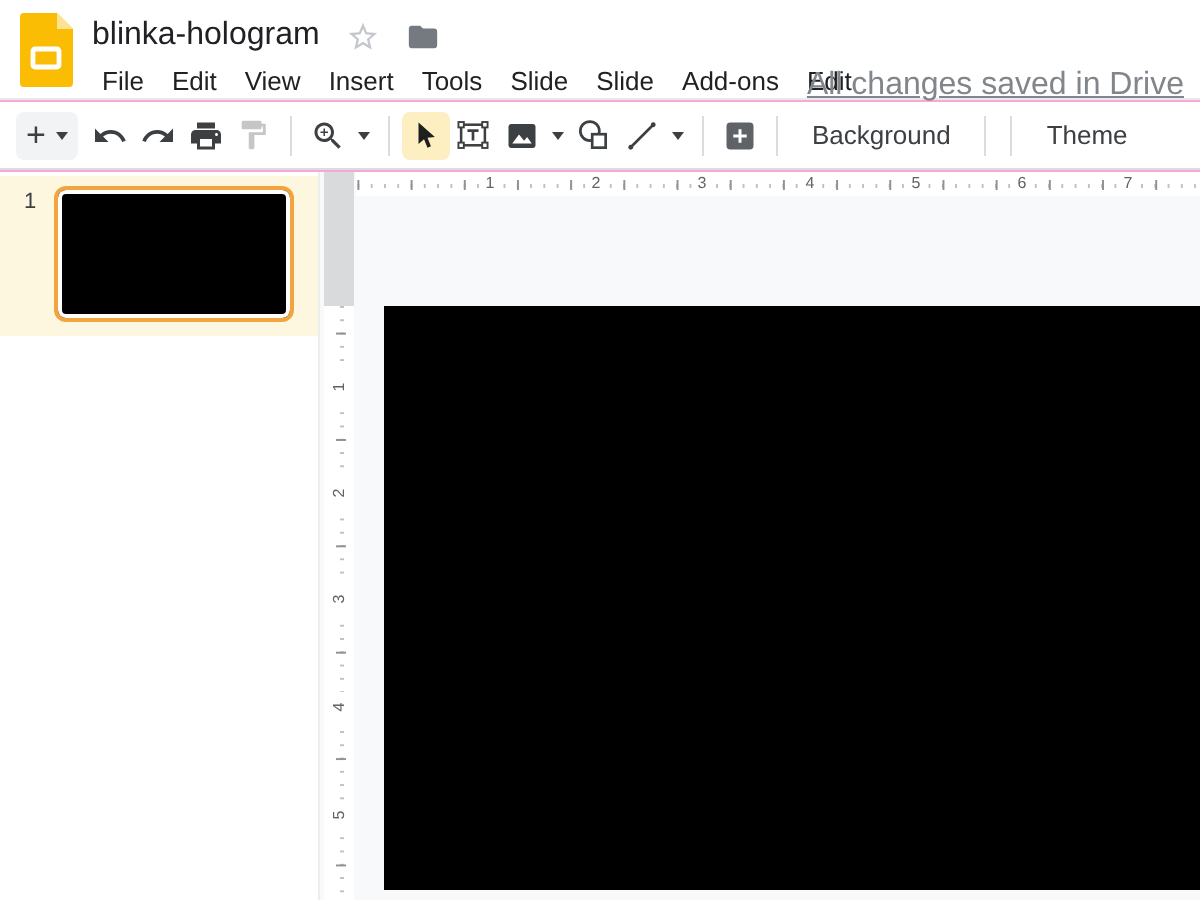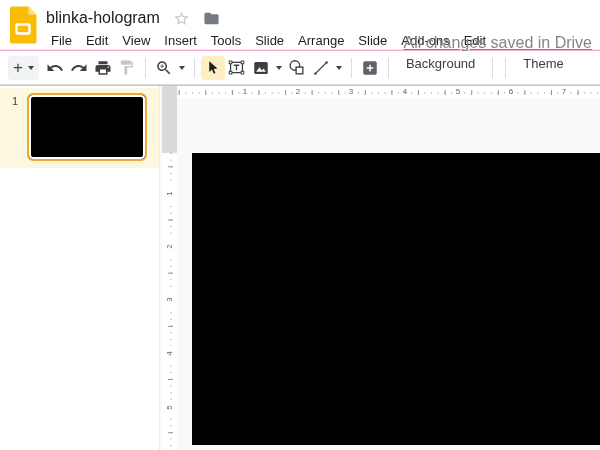--- a/index.html
+++ b/index.html
@@ -21,21 +21,21 @@
   .toolbar { position:absolute; top:51px; left:0; right:0; height:34px; background:#fff; border-bottom:1px solid #dadce0;
              display:flex; align-items:center; padding:0 0 0 8px; }
   .tb-btn { height:24px; min-width:24px; display:flex; align-items:center; justify-content:center; border-radius:4px; flex:0 0 auto; }
   .tb-btn svg { display:block; }
   .pill { background:#f1f3f4; padding:0 5px; gap:5px; height:24px; margin-right:4px; }
   .plus-glyph { font-size:17px; color:#3c4043; line-height:1; font-weight:400; }
   .caret { width:0; height:0; border-left:3.5px solid transparent; border-right:3.5px solid transparent; border-top:4px solid #3c4043; }
   .caret-btn { width:12px; height:24px; display:flex; align-items:center; justify-content:center; flex:0 0 auto; }
   .tb-divider { width:1px; height:20px; background:#dadce0; margin:0 6px; flex:0 0 auto; }
   .selected-tool { background:#feefc3; }
-  .text-btn { font-size:13px; color:#3c4043; padding:0 11px; height:24px; display:flex; align-items:flex-start; gap:5px; border-radius:4px; white-space:nowrap; flex:0 0 auto; }
+  .text-btn { font-size:13px; color:#3c4043; padding:0 11px; height:24px; display:flex; align-items:center; gap:5px; border-radius:4px; white-space:nowrap; flex:0 0 auto; }
   
   .content { position:absolute; top:86px; left:0; right:0; bottom:0; display:flex; }
   .filmstrip { width:160px; flex:0 0 160px; background:#fff; border-right:1px solid #ededed; position:relative; }
   .slide-row { position:absolute; top:2px; left:0; width:100%; height:80px; background:#fef7e0; }
   .slide-number { position:absolute; left:12px; top:7px; font-size:11px; color:#3c4043; }
   .thumb { position:absolute; left:27px; top:5px; width:120px; height:68px; background:#000;
            border:2px solid #f2a43e; border-radius:6px; box-shadow: inset 0 0 0 2px #fff; }
   .canvas { flex:1; position:relative; background:#f8f9fa; overflow:hidden; }
   .h-ruler {
     position:absolute; top:0; left:18px; right:0; height:12px; background-color:#fff;
@@ -87,21 +87,20 @@
       </span>
     </div>
 
     <nav class="menubar">
       <span class="menu-item">File</span>
       <span class="menu-item">Edit</span>
       <span class="menu-item">View</span>
       <span class="menu-item">Insert</span>
       <span class="menu-item">Tools</span>
       <span class="menu-item">Slide</span>
-      <span class="menu-item">Arrange</span>
       <span class="menu-item">Slide</span>
       <span class="menu-item">Add-ons</span>
       <span class="menu-item">Edit</span>
     </nav>
 
     <span class="save-link">All changes saved in Drive</span>
   </div>
 
   <div class="toolbar">
     <div class="tb-btn pill">

